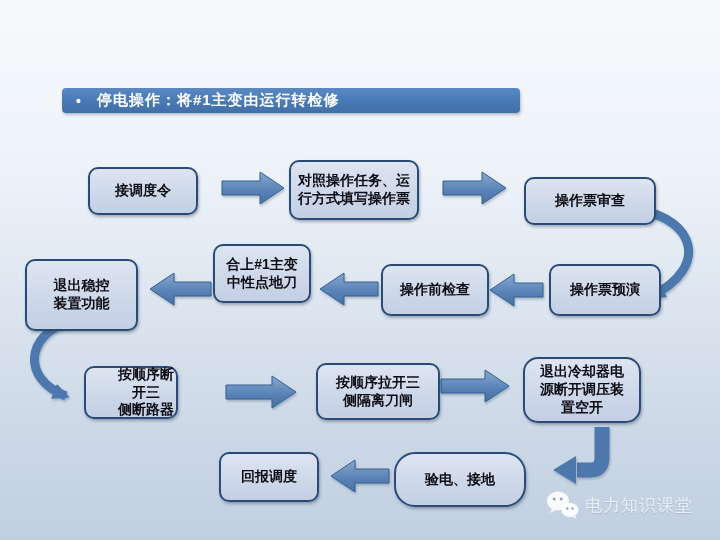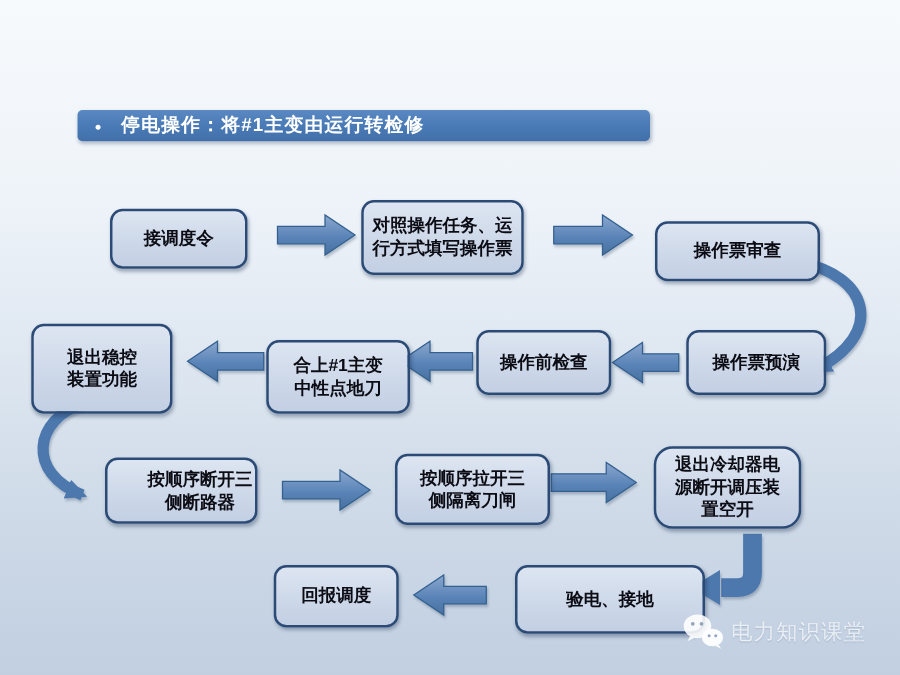--- a/index.html
+++ b/index.html
@@ -115,42 +115,42 @@
   </div>
   <div class="node" style="left:524px;top:177px;width:132px;height:48px;">
     <span class="lbl">操作票审查</span>
   </div>
   <div class="node" style="left:549px;top:264px;width:112px;height:52px;">
     <span class="lbl">操作票预演</span>
   </div>
   <div class="node" style="left:381px;top:264px;width:108px;height:52px;">
     <span class="lbl">操作前检查</span>
   </div>
-  <div class="node" style="left:213px;top:272px;width:115px;height:59px;">
+  <div class="node" style="left:213px;top:244px;width:98px;height:59px;">
     <span class="lbl">合上#1主变
 中性点地刀</span>
   </div>
   <div class="node" style="left:25px;top:259px;width:113px;height:72px;">
     <span class="lbl">退出稳控
 装置功能</span>
   </div>
-  <div class="node" style="left:84px;top:366px;width:122px;height:53px;padding-left:30px;">
+  <div class="node" style="left:84px;top:366px;width:94px;height:53px;padding-left:30px;">
     <span class="lbl">按顺序断开三
 侧断路器</span>
   </div>
   <div class="node" style="left:316px;top:363px;width:124px;height:57px;">
     <span class="lbl">按顺序拉开三
 侧隔离刀闸</span>
   </div>
   <div class="node" style="left:523px;top:357px;width:118px;height:66px;border-radius:15px;">
     <span class="lbl">退出冷却器电
 源断开调压装
 置空开</span>
   </div>
-  <div class="node" style="left:412px;top:452px;width:152px;height:55px;">
+  <div class="node" style="left:394px;top:452px;width:132px;height:55px;border-radius:21px;">
     <span class="lbl">验电、接地</span>
   </div>
   <div class="node" style="left:219px;top:452px;width:100px;height:50px;">
     <span class="lbl">回报调度</span>
   </div>
 
   <div class="watermark">
     <svg width="33" height="30" viewBox="0 0 33 30">
       <ellipse cx="12" cy="11" rx="11" ry="9.5" fill="rgba(255,255,255,0.88)"></ellipse>
       <path d="M6 19 L4 23 L10 20 Z" fill="rgba(255,255,255,0.88)"></path>

